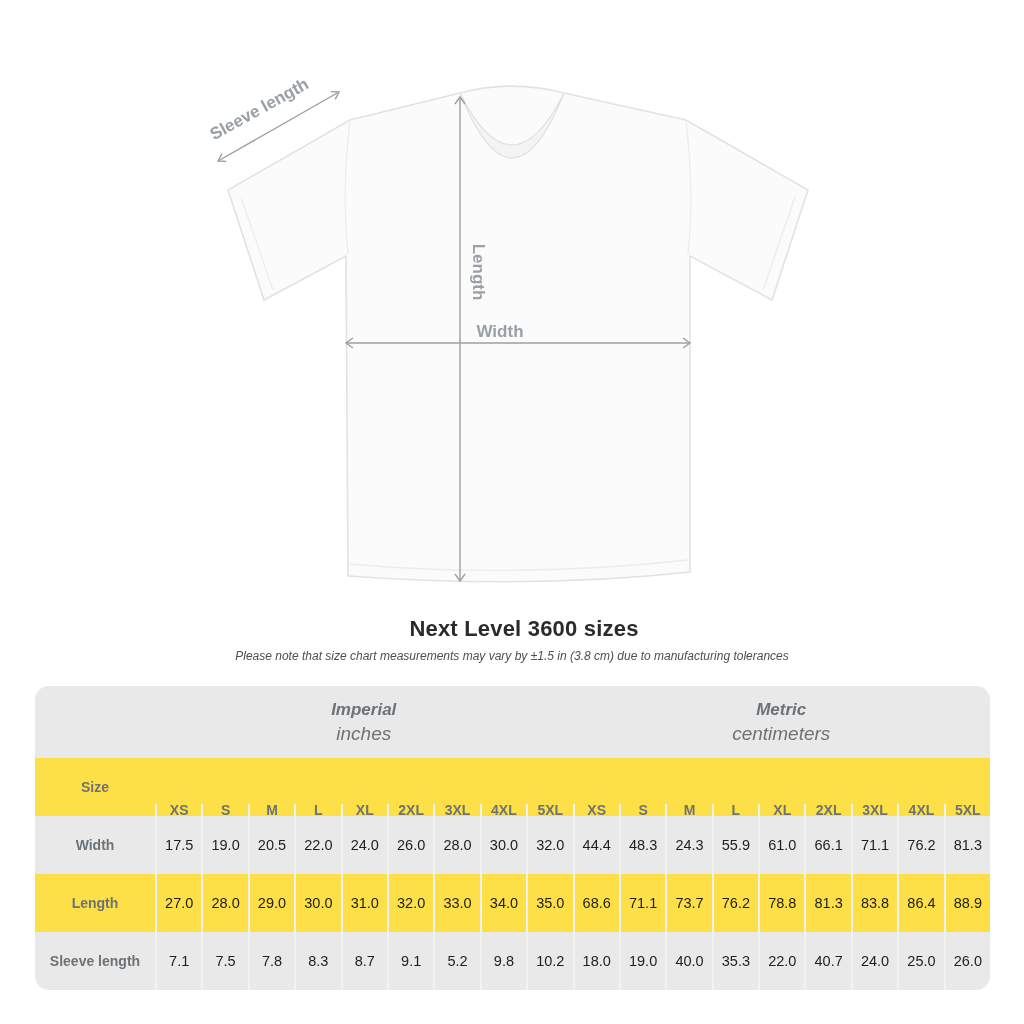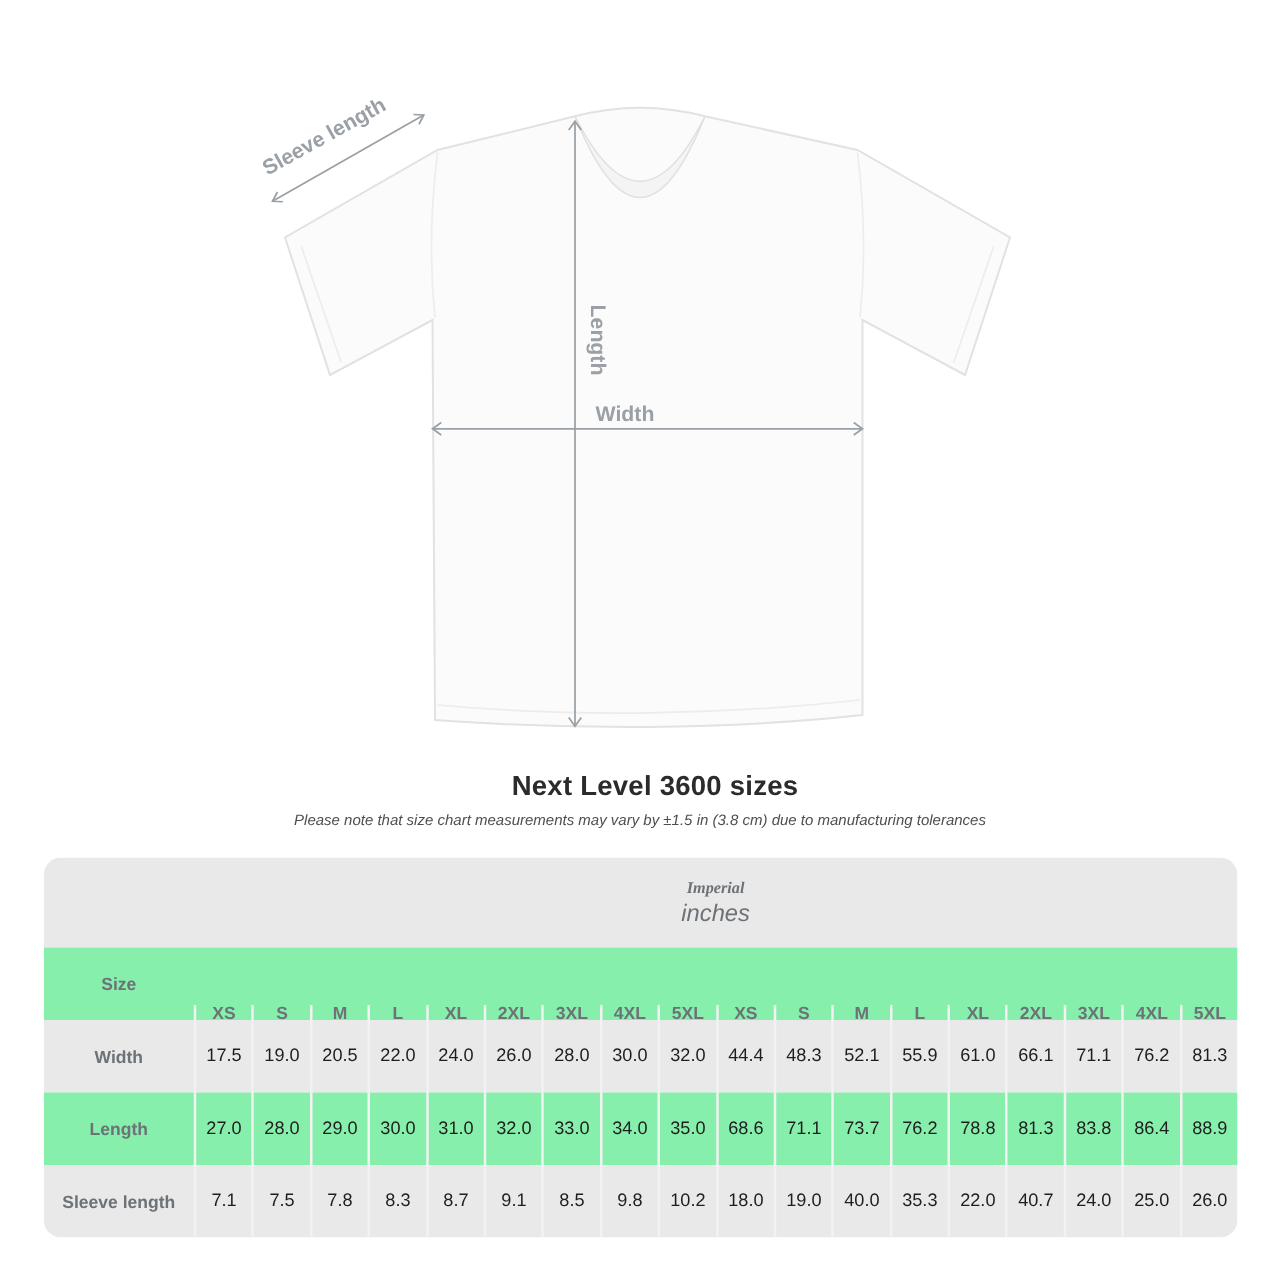--- a/index.html
+++ b/index.html
@@ -21,23 +21,23 @@
     font-size:12px;font-style:italic;color:#4e4e4e;
   }
   
   .size-table{
     position:absolute;left:35px;top:686px;width:955px;
     border-radius:14px;overflow:hidden;background:#ffffff;
   }
   .unit-band{display:flex;height:72px;background:#e9e9e9;}
   .corner-cell{width:120px;flex:none;}
   .unit-group{flex:1;display:flex;flex-direction:column;justify-content:center;align-items:center;color:#6d7277;}
-  .unit-name{font-size:13px;font-weight:bold;font-style:italic;font-family:Liberation Serif, serif;}
+  .unit-name{font-size:17px;font-weight:bold;font-style:italic;}
   .unit-sub{font-size:19px;font-style:italic;margin-top:3px;}
-  .t-row{display:flex;height:58px;background:#86efac;}
+  .t-row{display:flex;height:58px;background:#fde047;}
   .t-row.striped{background:#e9e9e9;}
   .label-cell{
     width:120px;flex:none;display:flex;align-items:center;justify-content:center;
     font-size:14px;font-weight:bold;color:#6d7277;text-align:center;
   }
   .cell{
     flex:1;display:flex;align-items:center;justify-content:center;
     border-left:2px solid #f2f2f2;font-size:14.5px;color:#1e1e1e;
   }
   .size-row .cell{font-weight:bold;color:#6d7277;font-size:14px;margin-top:46px;}
@@ -96,20 +96,24 @@
 
 <div class="chart-title">Next Level 3600 sizes</div>
 <div class="chart-note">Please note that size chart measurements may vary by ±1.5 in (3.8 cm) due to manufacturing tolerances</div>
 
 <div class="size-table">
   <div class="unit-band">
     <div class="corner-cell"></div>
     <div class="unit-group">
       <div class="unit-name">Imperial</div>
       <div class="unit-sub">inches</div>
+    </div>
+    <div class="unit-group">
+      <div class="unit-name">Metric</div>
+      <div class="unit-sub">centimeters</div>
     </div>
   </div>
 
   <div class="t-row size-row" id="size-row">
     <div class="label-cell">Size</div>
 
   <div class="cell">XS</div>
       <div class="cell">S</div>
       <div class="cell">M</div>
       <div class="cell">L</div>
@@ -137,21 +141,21 @@
         <div class="cell">19.0</div>
         <div class="cell">20.5</div>
         <div class="cell">22.0</div>
         <div class="cell">24.0</div>
         <div class="cell">26.0</div>
         <div class="cell">28.0</div>
         <div class="cell">30.0</div>
         <div class="cell">32.0</div>
         <div class="cell">44.4</div>
         <div class="cell">48.3</div>
-        <div class="cell">52.1</div>
+        <div class="cell">24.3</div>
         <div class="cell">55.9</div>
         <div class="cell">61.0</div>
         <div class="cell">66.1</div>
         <div class="cell">71.1</div>
         <div class="cell">76.2</div>
         <div class="cell">81.3</div>
       </div>
       <div class="t-row data">
         <div class="label-cell">Length</div>
         <div class="cell">27.0</div>
@@ -174,21 +178,21 @@
         <div class="cell">88.9</div>
       </div>
       <div class="t-row data striped">
         <div class="label-cell">Sleeve length</div>
         <div class="cell">7.1</div>
         <div class="cell">7.5</div>
         <div class="cell">7.8</div>
         <div class="cell">8.3</div>
         <div class="cell">8.7</div>
         <div class="cell">9.1</div>
-        <div class="cell">8.5</div>
+        <div class="cell">5.2</div>
         <div class="cell">9.8</div>
         <div class="cell">10.2</div>
         <div class="cell">18.0</div>
         <div class="cell">19.0</div>
         <div class="cell">40.0</div>
         <div class="cell">35.3</div>
         <div class="cell">22.0</div>
         <div class="cell">40.7</div>
         <div class="cell">24.0</div>
         <div class="cell">25.0</div>

